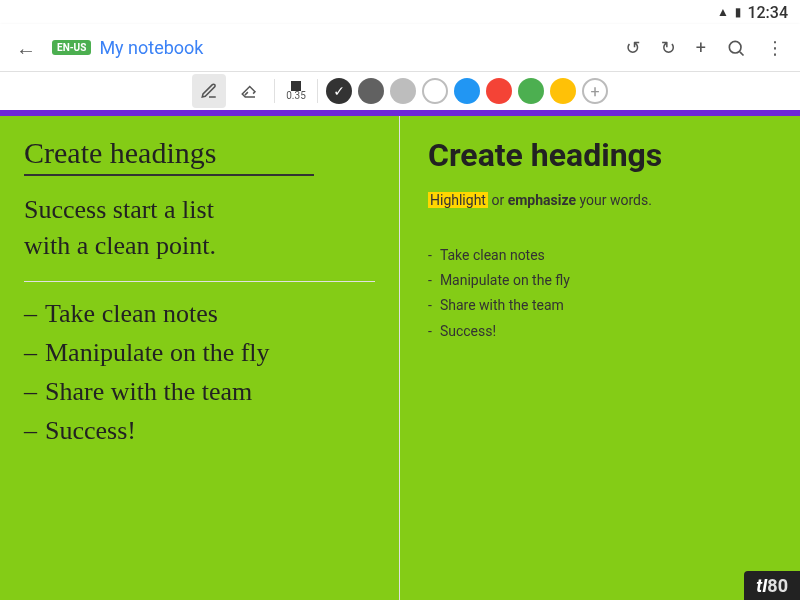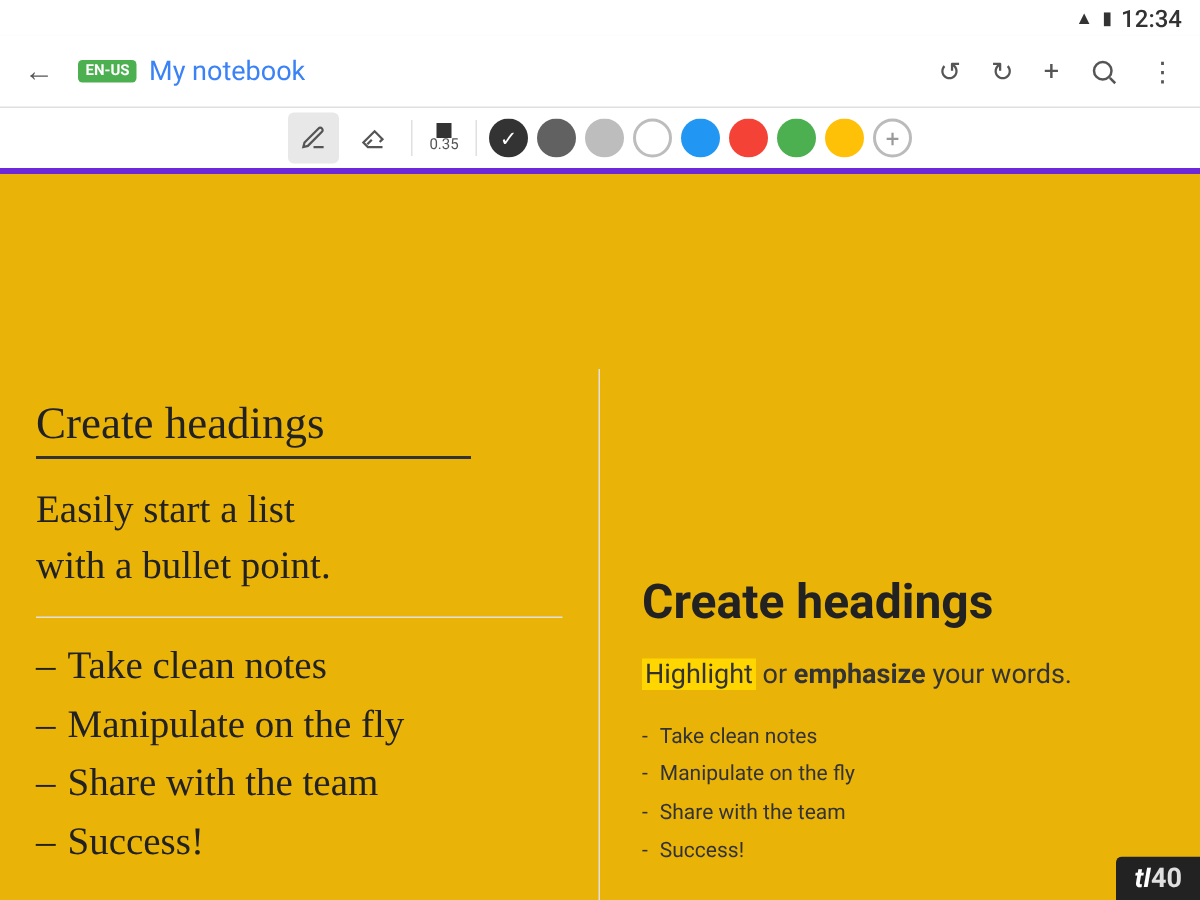--- a/index.html
+++ b/index.html
@@ -79,21 +79,21 @@
     }
 
     
     .toolbar {
       background: #fff;
       height: 44px;
       display: flex;
       align-items: center;
       justify-content: center;
       gap: 6px;
-      border-bottom: 4px solid #6d28d9;
+      border-bottom: 6px solid #6d28d9;
       padding: 0 12px;
     }
     .tool-btn {
       width: 34px;
       height: 34px;
       border: none;
       background: transparent;
       cursor: pointer;
       display: flex;
       align-items: center;
@@ -143,22 +143,21 @@
       cursor: pointer;
       font-size: 16px;
       color: #999;
       background: #fff;
     }
 
     
     .main-content {
       display: flex;
       height: calc(600px - 24px - 48px - 44px);
-      background: #eab308;
-      align-items: flex-end;
+      background: #84cc16;
     }
 
     
     .left-panel {
       width: 400px;
       border-right: 1px solid #e0e0e0;
       padding: 20px 24px;
       position: relative;
       overflow: hidden;
     }
@@ -230,24 +229,24 @@
     }
 
     
     .formatted-heading {
       font-size: 32px;
       font-weight: bold;
       color: #222;
       margin-bottom: 16px;
     }
     .formatted-text {
-      font-size: 18px;
+      font-size: 14px;
       color: #333;
       line-height: 1.5;
-      margin-bottom: 16px;
+      margin-bottom: 32px;
     }
     .highlight-word {
       background: #FFD600;
       padding: 0 2px;
     }
     .bold-word {
       font-weight: bold;
     }
     .formatted-list {
       list-style: none;
@@ -349,22 +348,22 @@
 
 <div class="main-content">
 
   <div class="left-panel">
     <div>
       <span class="hw-heading">Create headings</span>
       <span class="hw-underline"></span>
     </div>
 
     <div class="hw-text">
-      <span>Easily start a list</span><br>
-      <span>with a bullet point.</span>
+      <span>Success start a list</span><br>
+      <span>with a clean point.</span>
     </div>
 
     <hr class="hw-divider">
 
     <ul class="hw-list">
       <li>
           <span class="hw-dash">–</span>
           <span>Take clean notes</span>
         </li>
       <li>
@@ -409,15 +408,15 @@
       <li>
           <span class="list-dash">-</span>
           <span>Success!</span>
         </li>
     </ul>
   </div>
 </div>
 
 <div class="bottom-bar">
   <span class="logo-text">
-    <span class="tl">tI</span><span class="num">40</span>
+    <span class="tl">tI</span><span class="num">80</span>
   </span>
 </div>
 
 </body></html>

